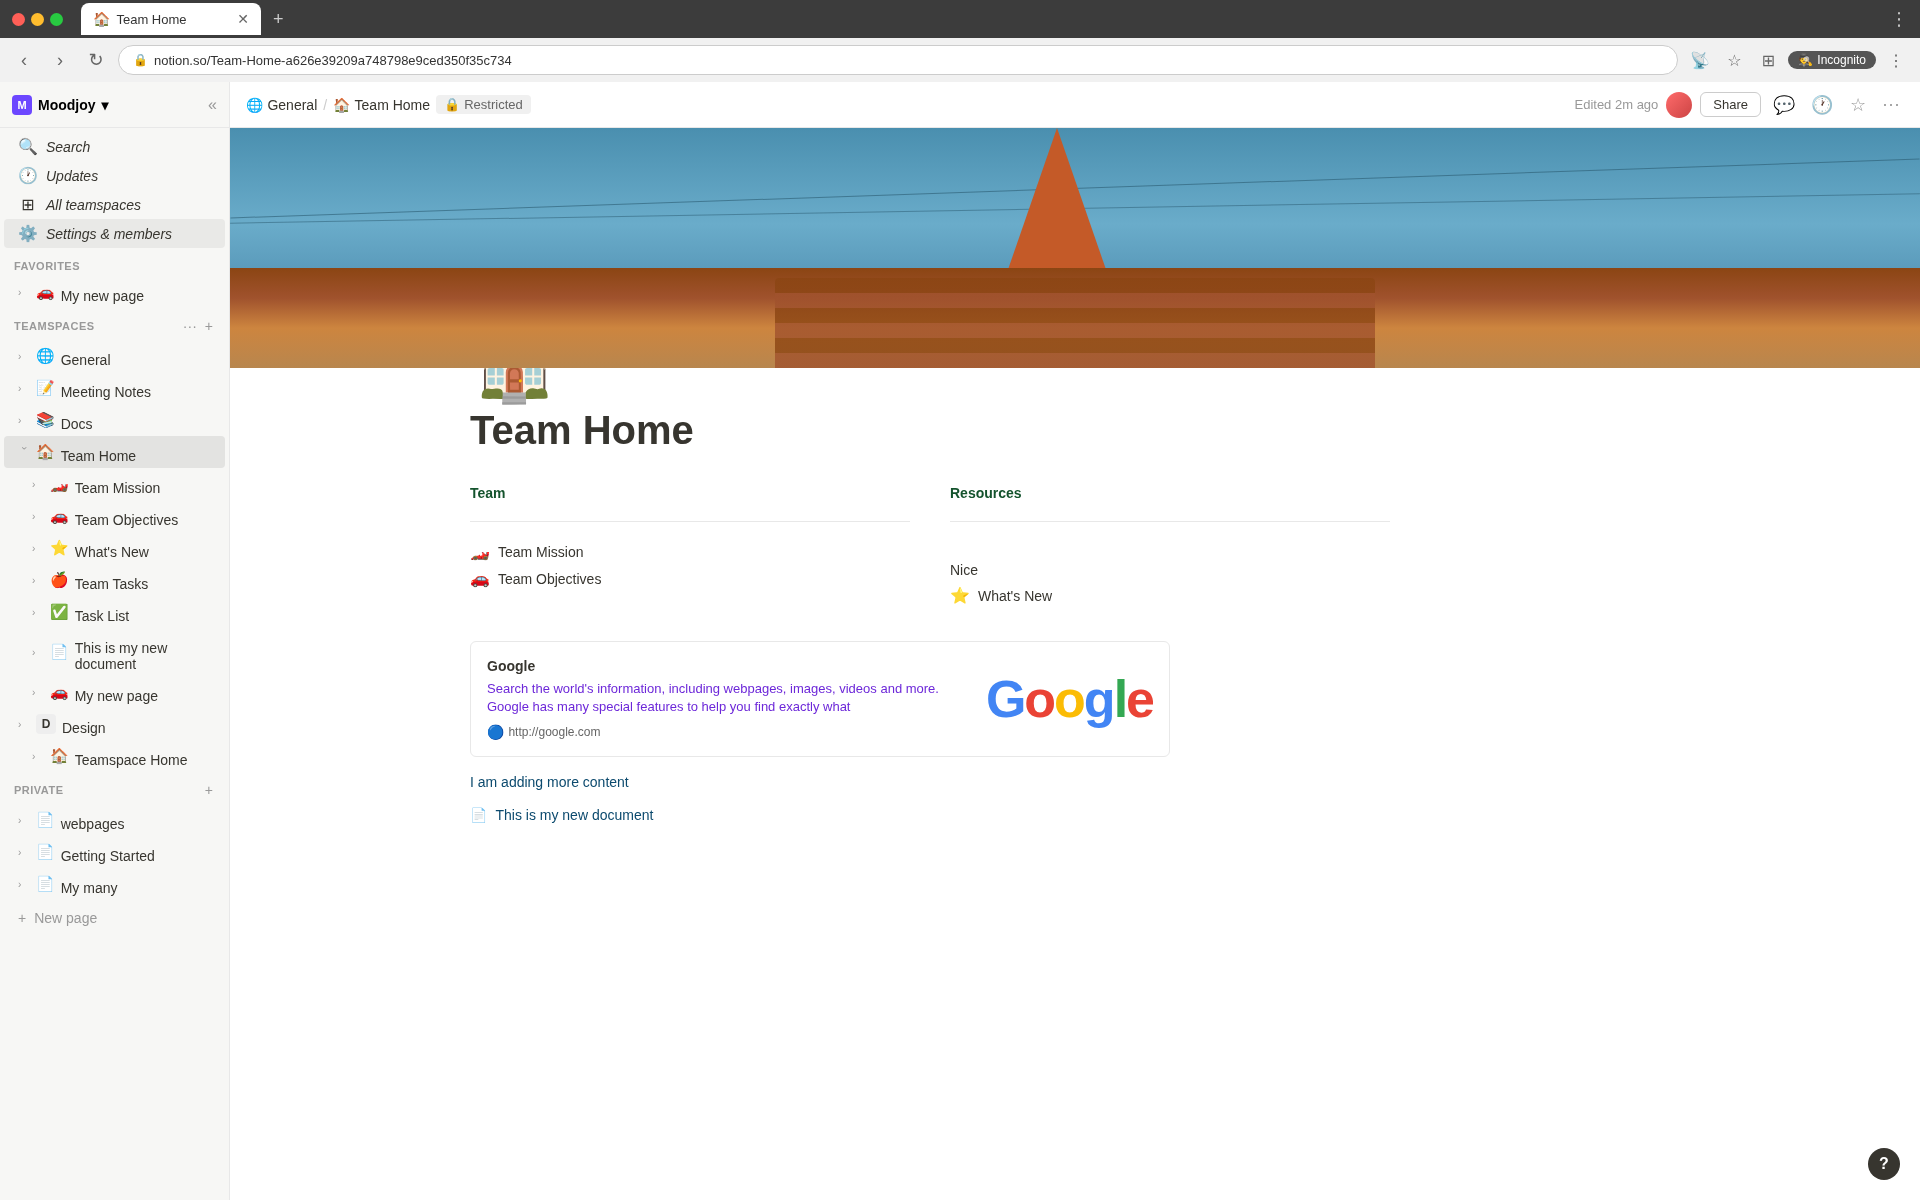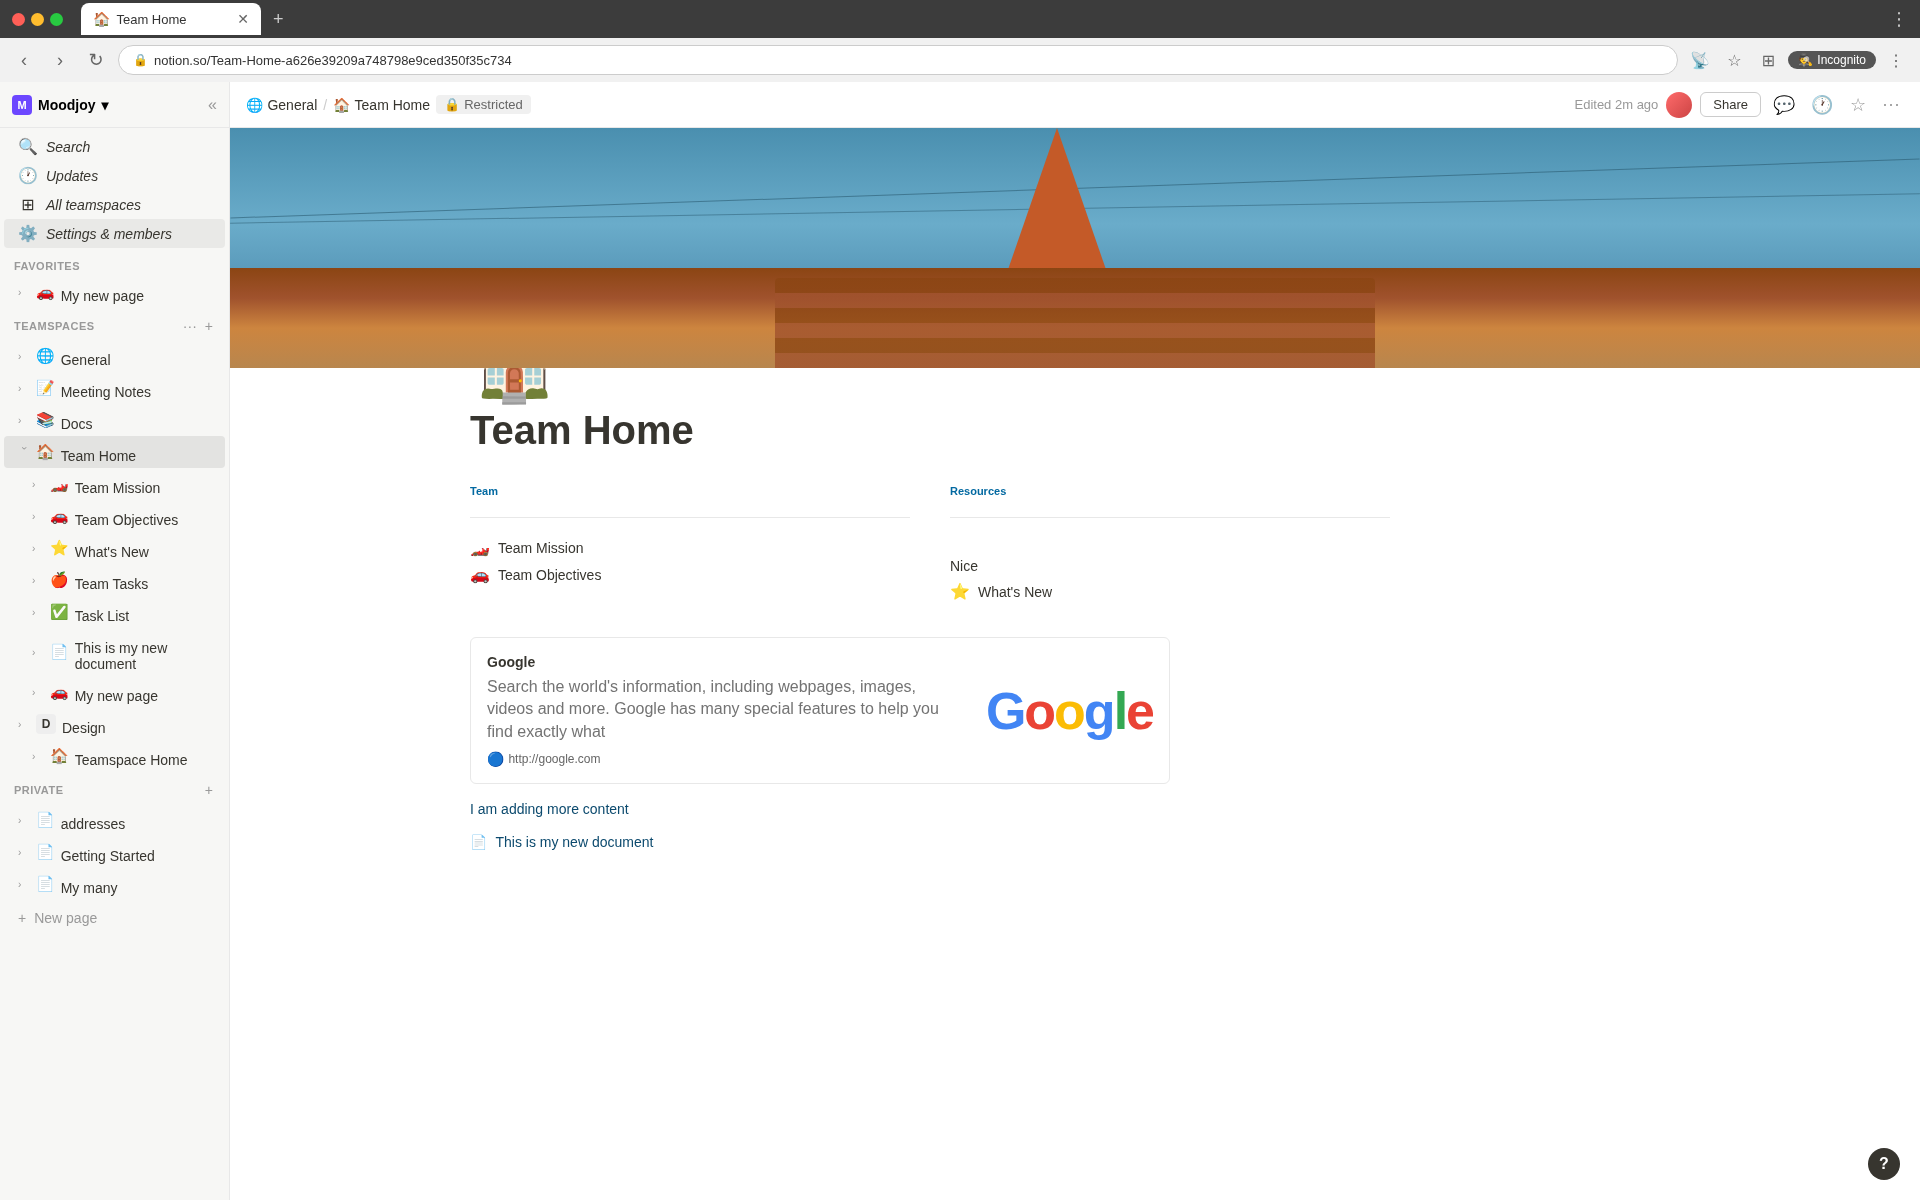--- a/index.html
+++ b/index.html
@@ -85,30 +85,30 @@
     
     .page-icon-area { display: flex; align-items: center; justify-content: flex-start; padding: 0 0 0 240px; margin-top: -40px; margin-bottom: 8px; }
     .page-icon-emoji { font-size: 72px; line-height: 1; }
 
     
     .page-body { padding: 0 240px 40px; max-width: 1400px; }
     .page-title { font-size: 40px; font-weight: 700; color: #37352f; margin-bottom: 32px; }
 
     
     .two-col { display: grid; grid-template-columns: 1fr 1fr; gap: 40px; margin-bottom: 32px; }
-    .col-heading { font-size: 11px; font-weight: 600; color: #0369a1; margin-bottom: 12px; padding-bottom: 4px; }
+    .col-heading { font-size: 14px; font-weight: 600; color: #14532d; margin-bottom: 12px; padding-bottom: 4px; }
     .col-link { display: flex; align-items: center; gap: 8px; padding: 4px 0; font-size: 14px; color: #37352f; cursor: pointer; text-decoration: none; }
     .col-link-icon { font-size: 16px; }
     .col-text { font-size: 14px; color: #37352f; padding: 4px 0; margin-top: 36px; }
 
     
     .bookmark-card { border: 1px solid #e8e8e8; border-radius: 6px; padding: 16px; display: flex; align-items: stretch; gap: 0; margin-bottom: 16px; max-width: 700px; overflow: hidden; }
     .bookmark-content { flex: 1; }
     .bookmark-title { font-size: 14px; font-weight: 600; color: #37352f; margin-bottom: 6px; }
-    .bookmark-desc { font-size: 16px; color: #737373; margin-bottom: 8px; line-height: 1.4; }
+    .bookmark-desc { font-size: 13px; color: #6d28d9; margin-bottom: 8px; line-height: 1.4; }
     .bookmark-url { font-size: 12px; color: #666; display: flex; align-items: center; gap: 4px; }
     .bookmark-url-favicon { font-size: 14px; }
     .bookmark-logo { width: 200px; display: flex; align-items: center; justify-content: flex-end; flex-shrink: 0; overflow: hidden; }
     .google-logo { font-size: 52px; font-weight: 700; letter-spacing: -2px; line-height: 1; }
     .g-blue { color: #4285f4; }
     .g-red { color: #ea4335; }
     .g-yellow { color: #fbbc05; }
     .g-green { color: #34a853; }
 
     
@@ -279,21 +279,21 @@
 
     <div class="section-header">
       <span>Private</span>
       <div class="section-header-actions">
         <button class="section-btn">+</button>
       </div>
     </div>
     <div class="tree-item">
       <span class="chevron">›</span>
       <span class="item-icon">📄</span>
-      <span class="item-label">addresses</span>
+      <span class="item-label">webpages</span>
     </div>
     <div class="tree-item">
       <span class="chevron">›</span>
       <span class="item-icon">📄</span>
       <span class="item-label">Getting Started</span>
     </div>
     <div class="tree-item">
       <span class="chevron">›</span>
       <span class="item-icon">📄</span>
       <span class="item-label">My many</span>

